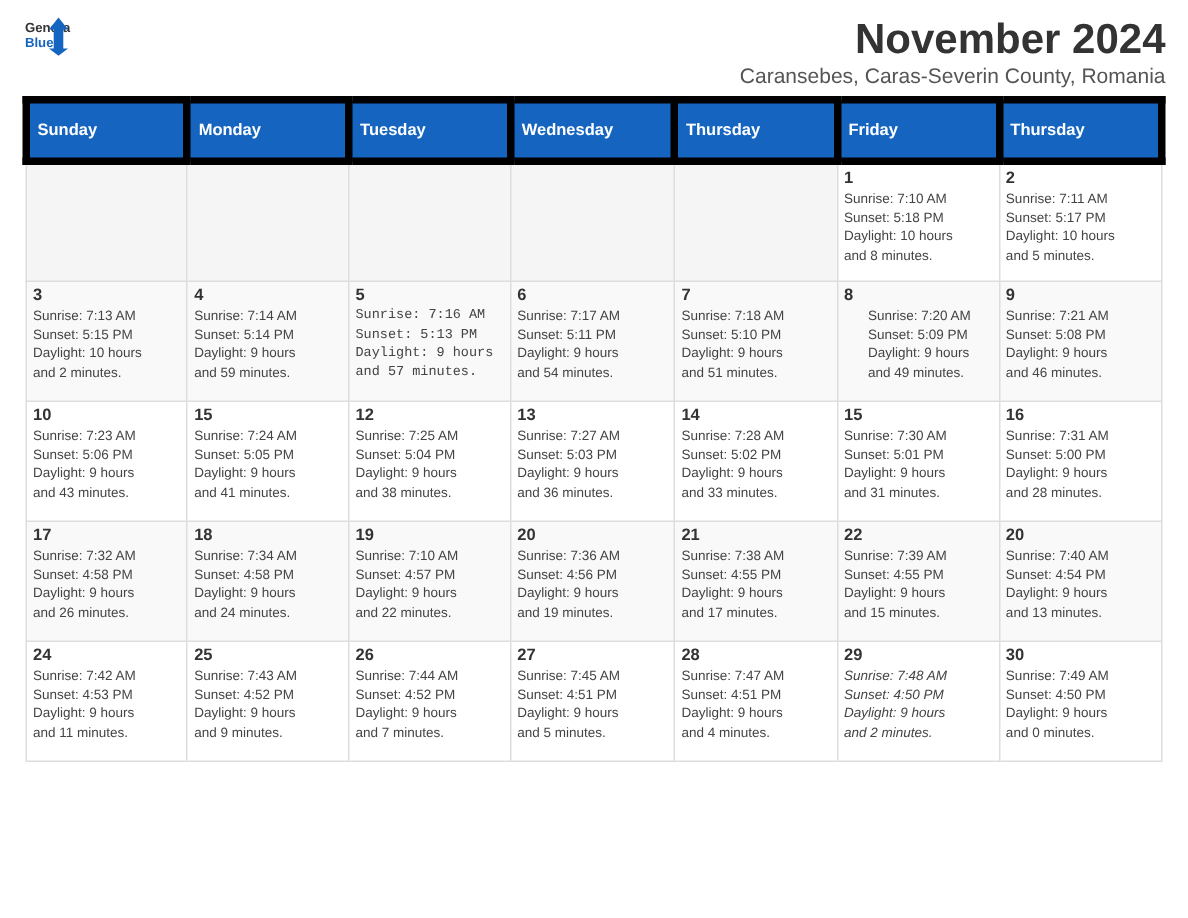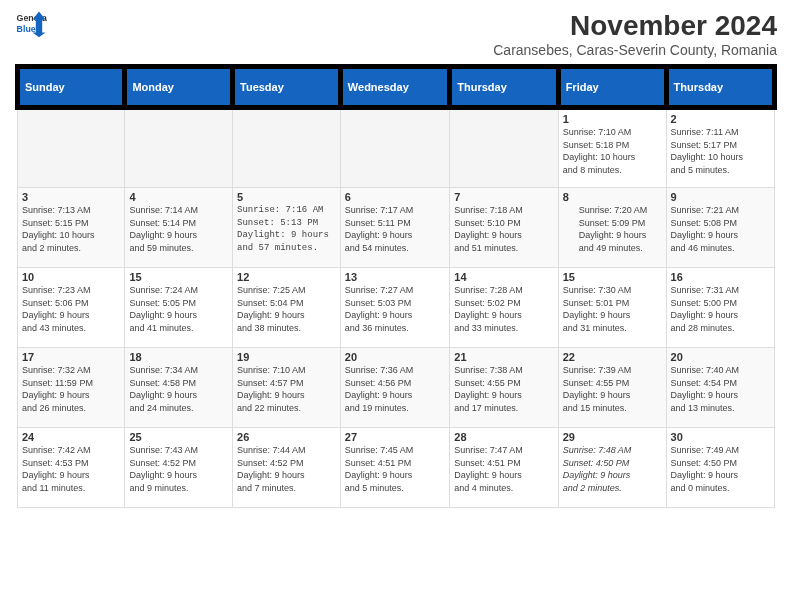--- a/index.html
+++ b/index.html
@@ -234,21 +234,21 @@
             <div class="day-info" style="white-space: pre-line;">Sunrise: 7:31 AM
 Sunset: 5:00 PM
 Daylight: 9 hours
 and 28 minutes.</div>
           </td>
         </tr>
         <tr>
           <td>
             <span class="day-num">17</span>
             <div class="day-info" style="white-space: pre-line;">Sunrise: 7:32 AM
-Sunset: 11:59 PM
+Sunset: 4:58 PM
 Daylight: 9 hours
 and 26 minutes.</div>
           </td>
           <td>
             <span class="day-num">18</span>
             <div class="day-info" style="white-space: pre-line;">Sunrise: 7:34 AM
 Sunset: 4:58 PM
 Daylight: 9 hours
 and 24 minutes.</div>
           </td>

